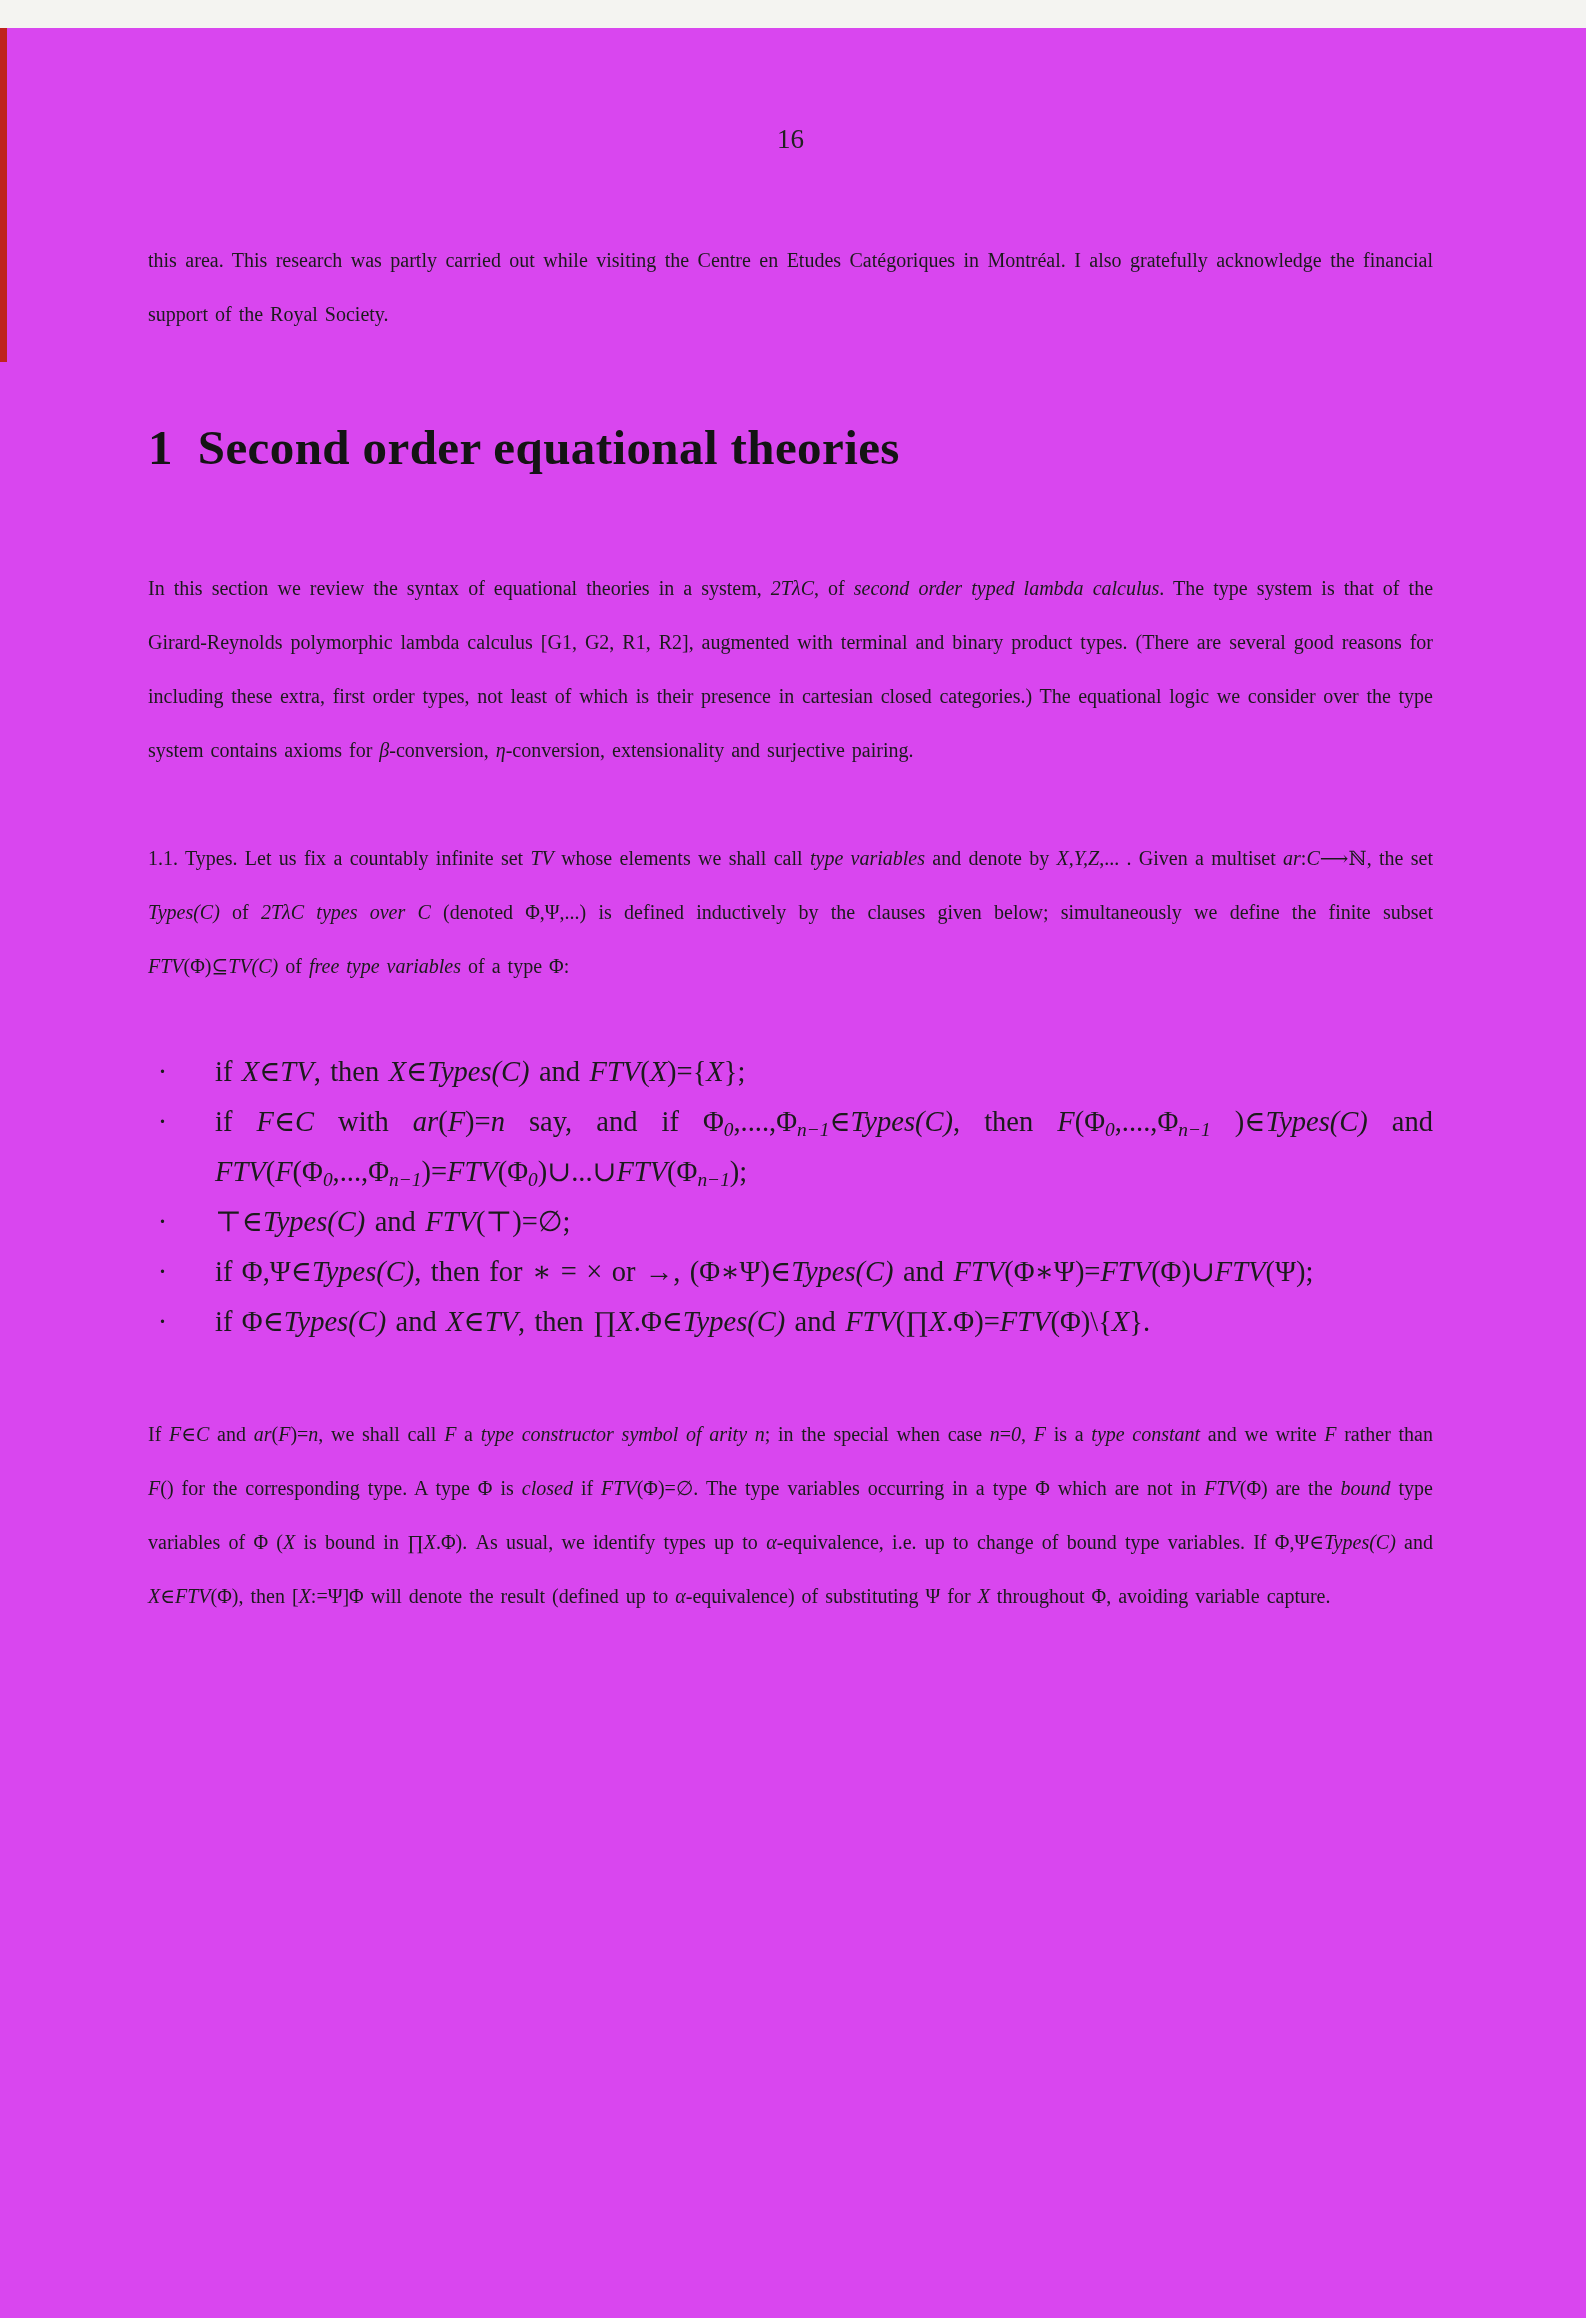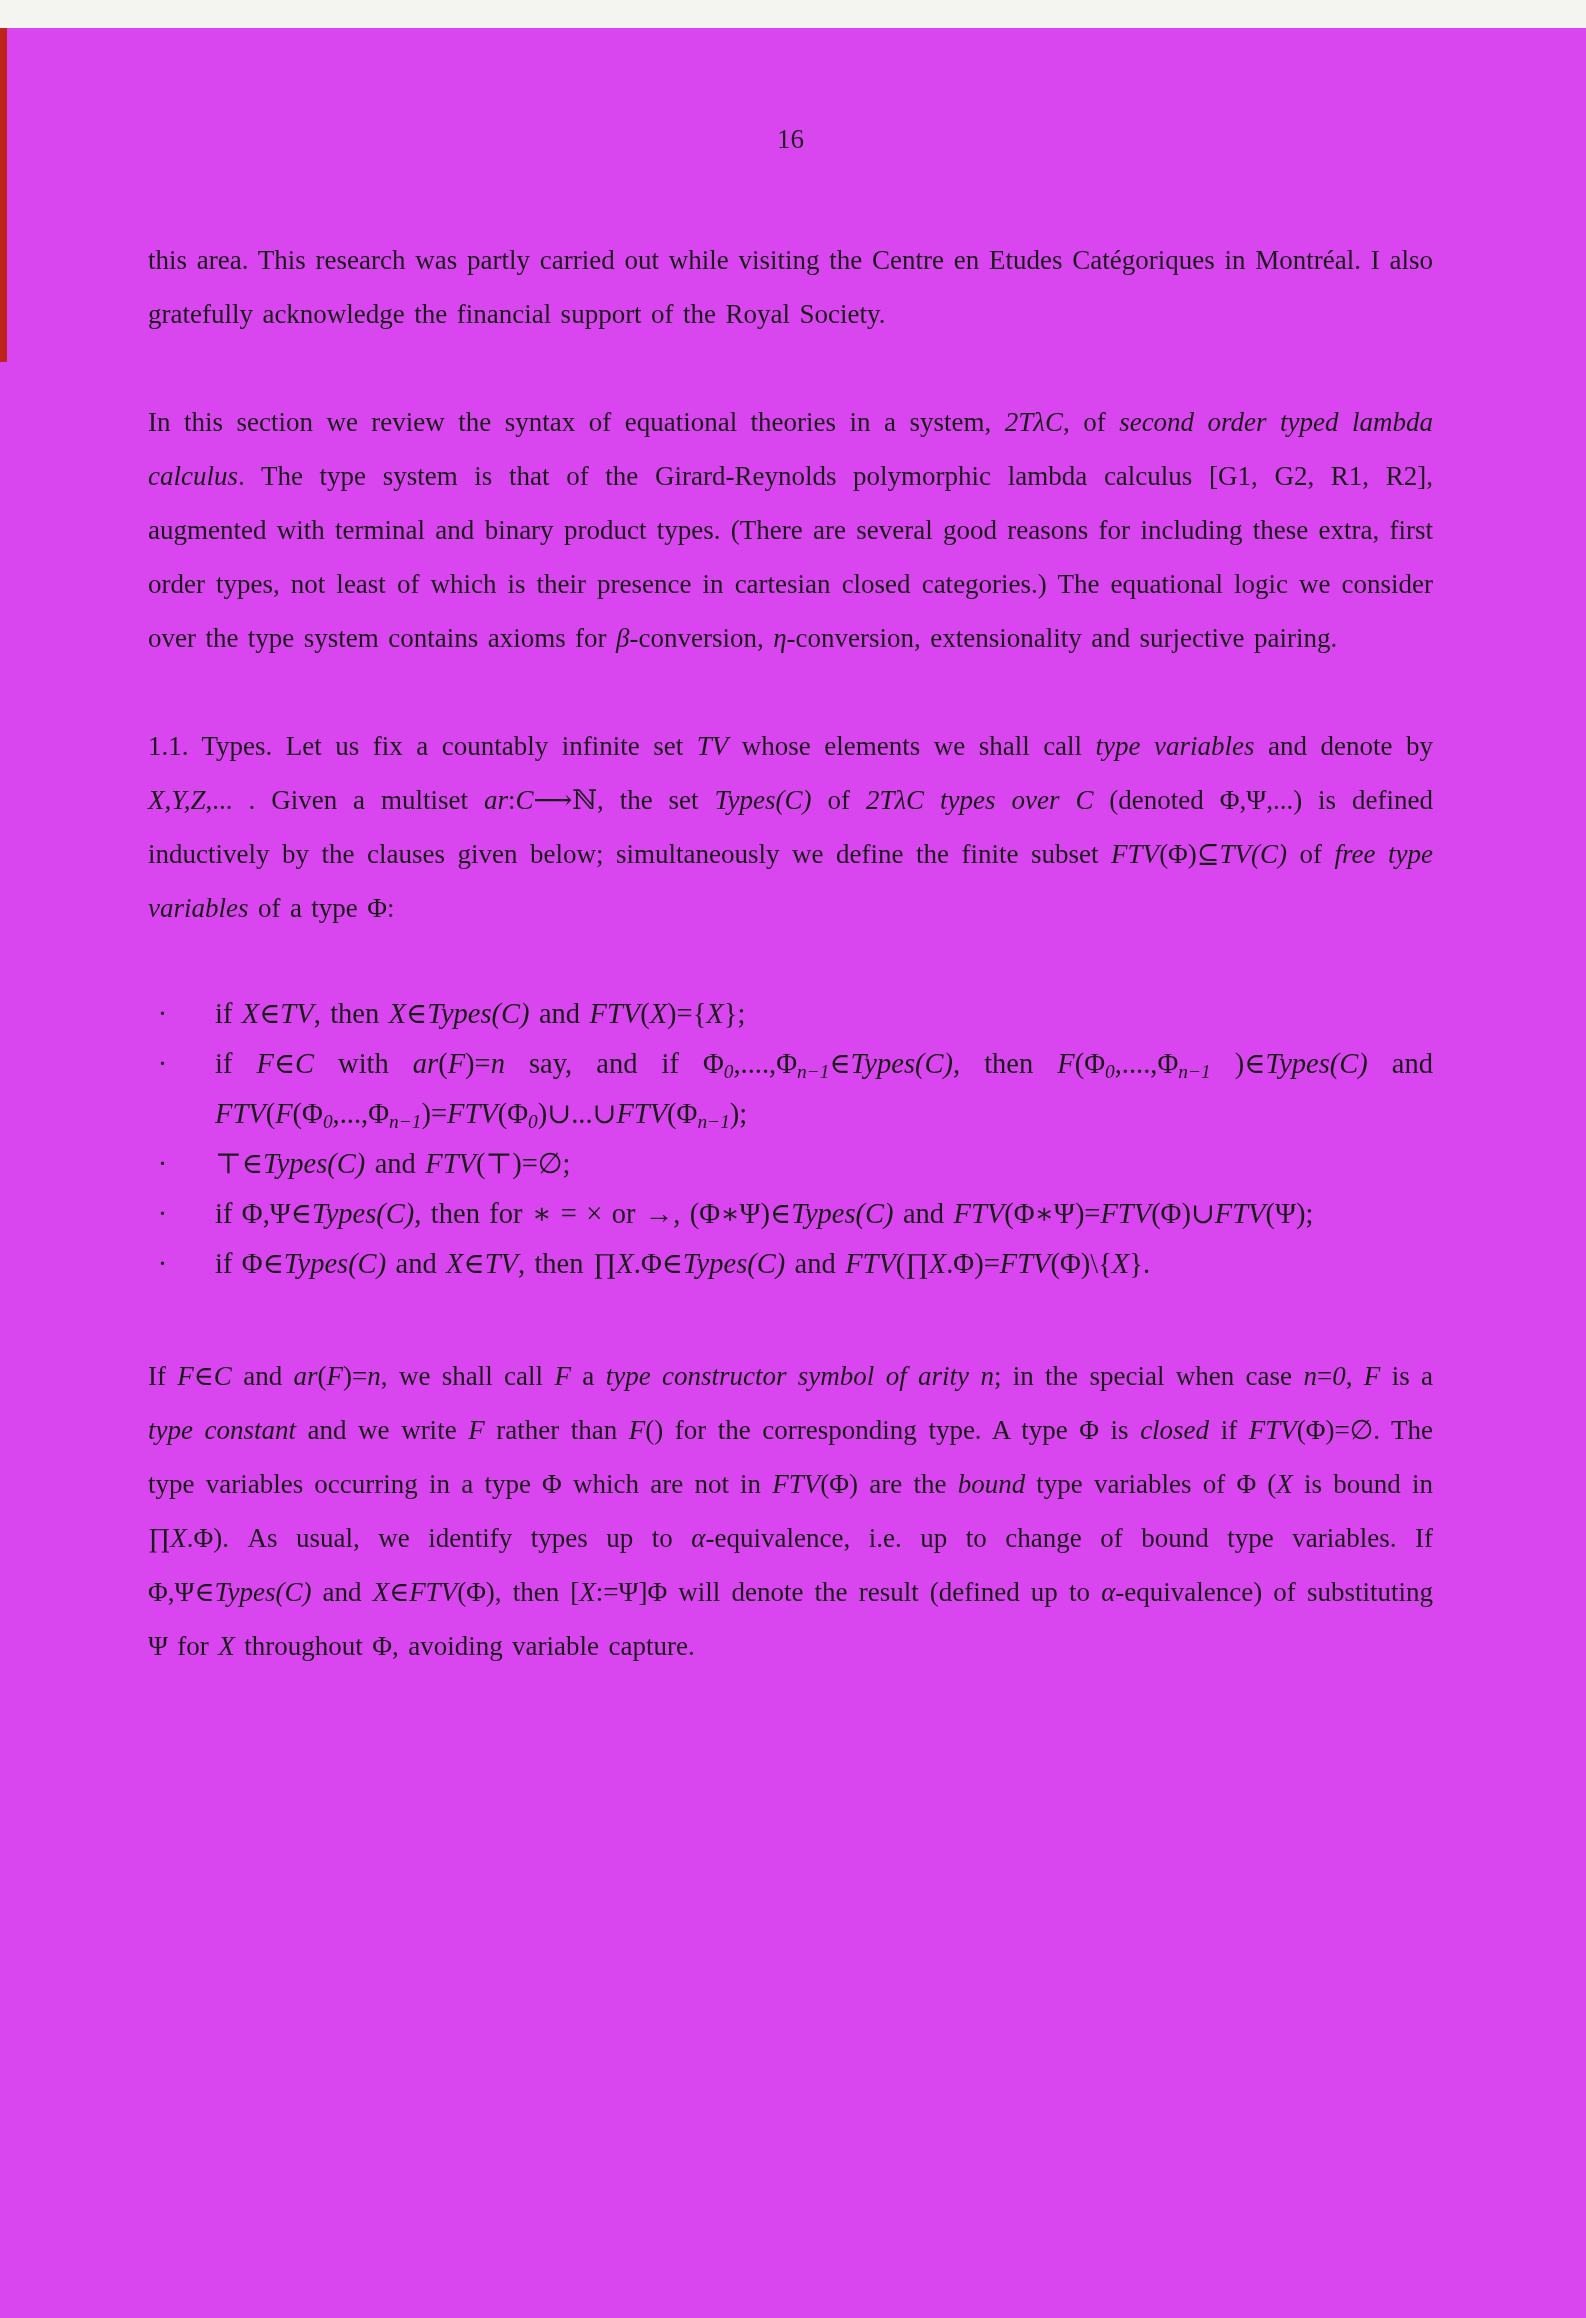--- a/index.html
+++ b/index.html
@@ -30,21 +30,21 @@
   .content {
     padding: 96px 153px 0 148px;
   }
   .page-number {
     text-align: center;
     font-size: 27px;
     margin: 0 0 78px 0;
     color: #222;
   }
   .body-par {
-    font-size: 27px;
+    font-size: 20px;
     line-height: 54px;
     text-align: justify;
     word-spacing: 0.10em;
     margin: 0 0 54px 0;
   }
   .section-heading {
     font-size: 49px;
     font-weight: bold;
     letter-spacing: 0.4px;
     color: #141414;
@@ -88,20 +88,21 @@
 <div class="page">
 
   <div class="scan-stripe"></div>
 
   <div class="content">
 
     <div class="page-number">16</div>
 
     <p class="body-par">this area. This research was partly carried out while visiting the Centre en Etudes Catégoriques in Montréal. I also gratefully acknowledge the financial support of the Royal Society.</p>
 
+    <h1 class="section-heading">1 Second order equational theories</h1>
 
     <p class="body-par">In this section we review the syntax of equational theories in a system, <i>2TλC</i>, of <i>second order typed lambda calculus</i>. The type system is that of the Girard-Reynolds polymorphic lambda calculus [G1, G2, R1, R2], augmented with terminal and binary product types. (There are several good reasons for including these extra, first order types, not least of which is their presence in cartesian closed categories.) The equational logic we consider over the type system contains axioms for <i>β</i>-conversion, <i>η</i>-conversion, extensionality and surjective pairing.</p>
 
     <p class="body-par types-par"><b>1.1. Types.</b> Let us fix a countably infinite set <i>TV</i> whose elements we shall call <i>type variables</i> and denote by <i>X,Y,Z</i>,... . Given a multiset <i>ar</i>:<i>C</i>⟶ℕ, the set <i>Types(C)</i> of <i>2TλC types over C</i> (denoted Φ,Ψ,...) is defined inductively by the clauses given below; simultaneously we define the finite subset <i>FTV</i>(Φ)⊆<i>TV(C)</i> of <i>free type variables</i> of a type Φ:</p>
 
     <ul class="clause-list">
       <li class="clause">
         <span class="bullet-dot">·</span>
         <span class="clause-text">if <i>X</i>∈<i>TV</i>, then <i>X</i>∈<i>Types(C)</i> and <i>FTV</i>(<i>X</i>)={<i>X</i>};</span>
       </li>

